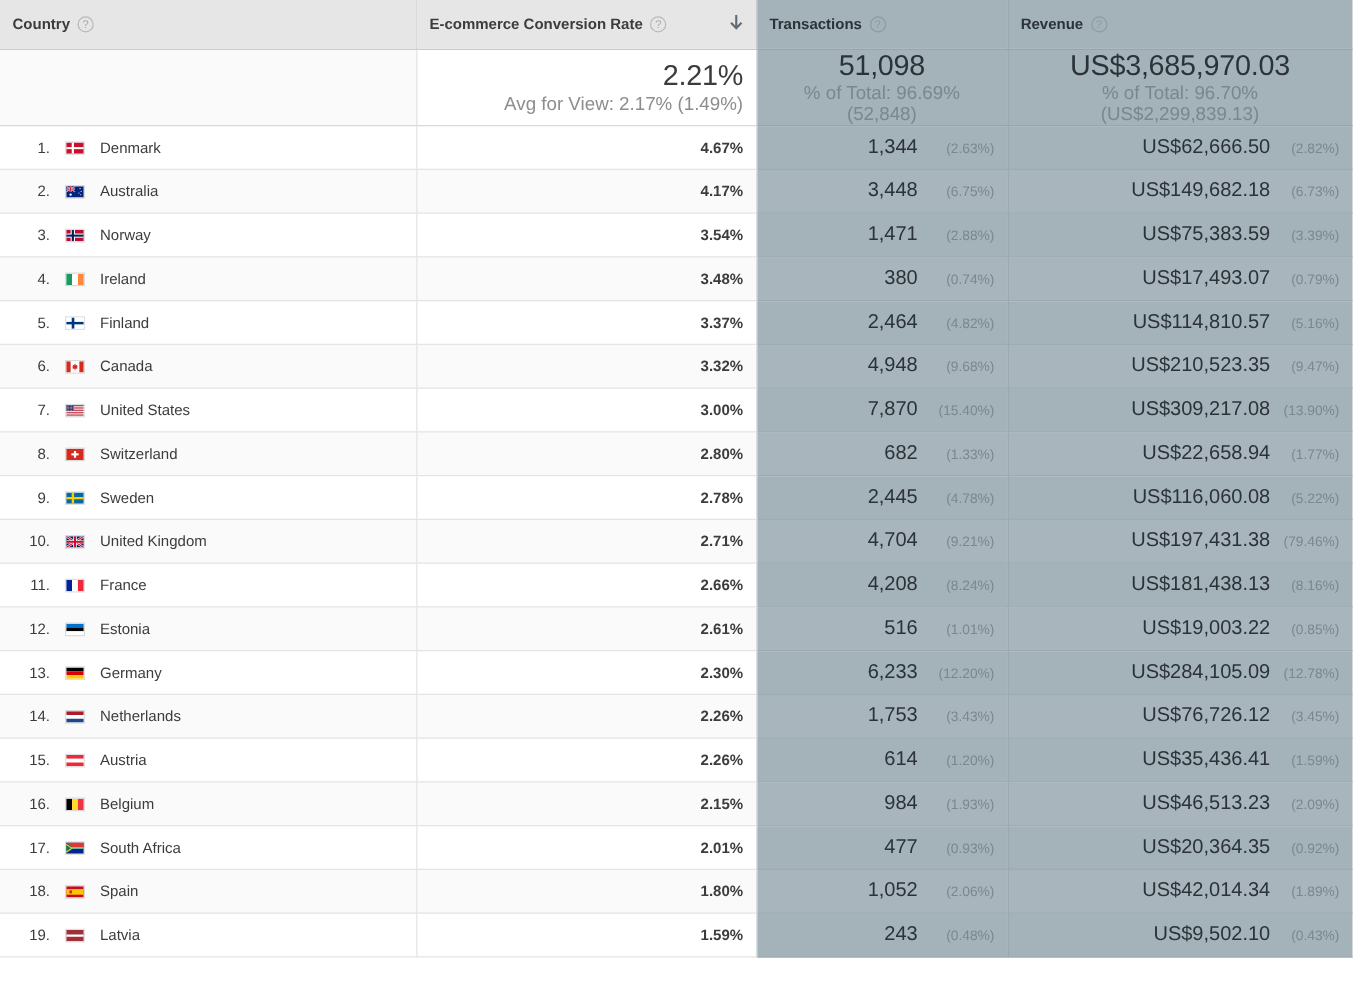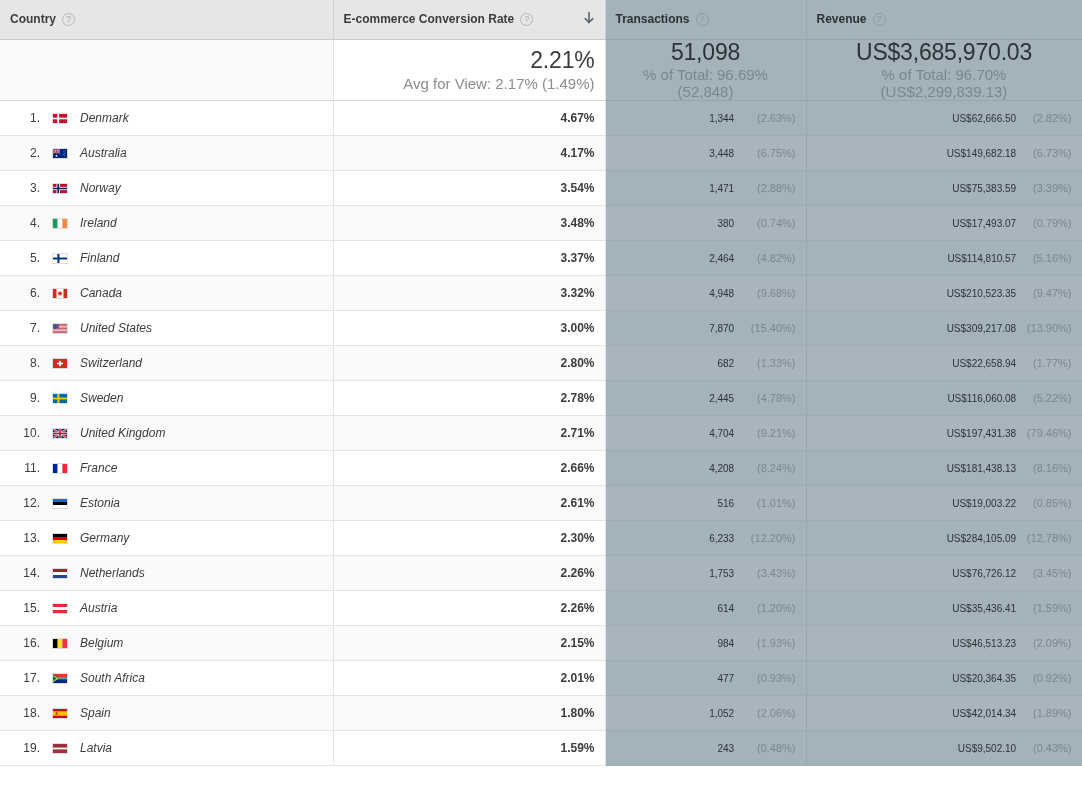--- a/index.html
+++ b/index.html
@@ -138,23 +138,23 @@
     font-size: 12px;
     flex: 0 0 auto;
   }
   .flag {
     width: 16px; height: 11px;
     margin-right: 12px;
     flex: 0 0 auto;
     display: block;
     border: 1px solid rgba(0,0,0,0.12);
   }
-  .country-name { font-size: 12px; color: #3c3c3c; font-style: italic; }
-
-  .val-main { font-size: 10px; margin-top: 16px; }
+  .country-name { font-size: 12px; color: #3c3c3c; }
+
+  .val-main { font-size: 16px; margin-top: 16px; }
   .val-pct {
     display: inline-block;
     font-size: 11px;
     color: #798791;
     width: 58px;
     text-align: right;
   }
   .rev .val-pct { width: 52px; }
 </style>
 </head>

